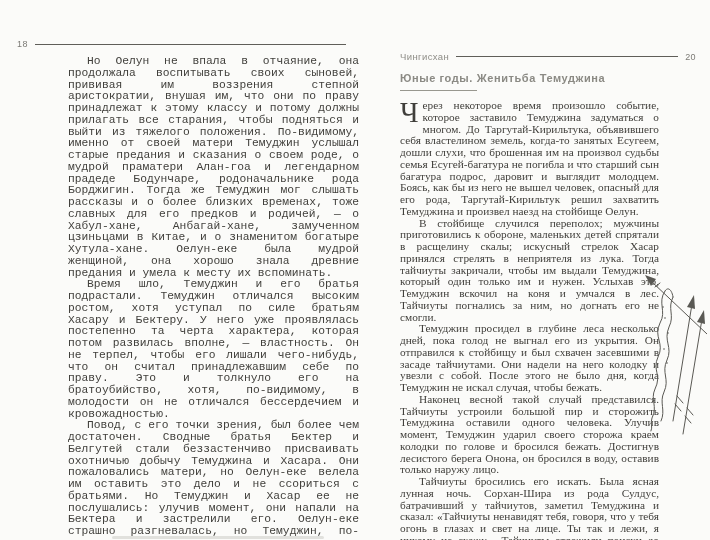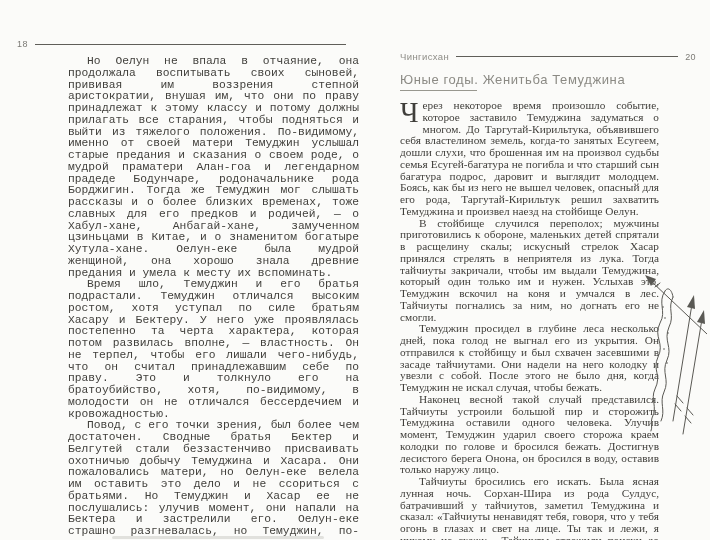--- a/index.html
+++ b/index.html
@@ -31,21 +31,21 @@
     text-align:justify;
   }
   #body-left  { top:56px; left:68px; width:291px;font-family:Liberation Mono, monospace; }
   #body-right { top:88px; left:45px; width:259px; }
   .page-body p { margin:0; text-indent:19px; }
   .page-body p.no-indent { text-indent:0; }
 
   .section-title {
     position:absolute; top:60px; left:45px;
     font-family:"Liberation Sans", sans-serif;
-    font-size:13px; font-weight:400;
+    font-size:11px; font-weight:700;
     color:#8b8a84; letter-spacing:0.6px;
     white-space:nowrap;
   }
   .title-underline {
     position:absolute; top:78px; left:45px;
     width:77px; height:1px; background:#98978f;
   }
 
   .dropcap {
     float:left;

